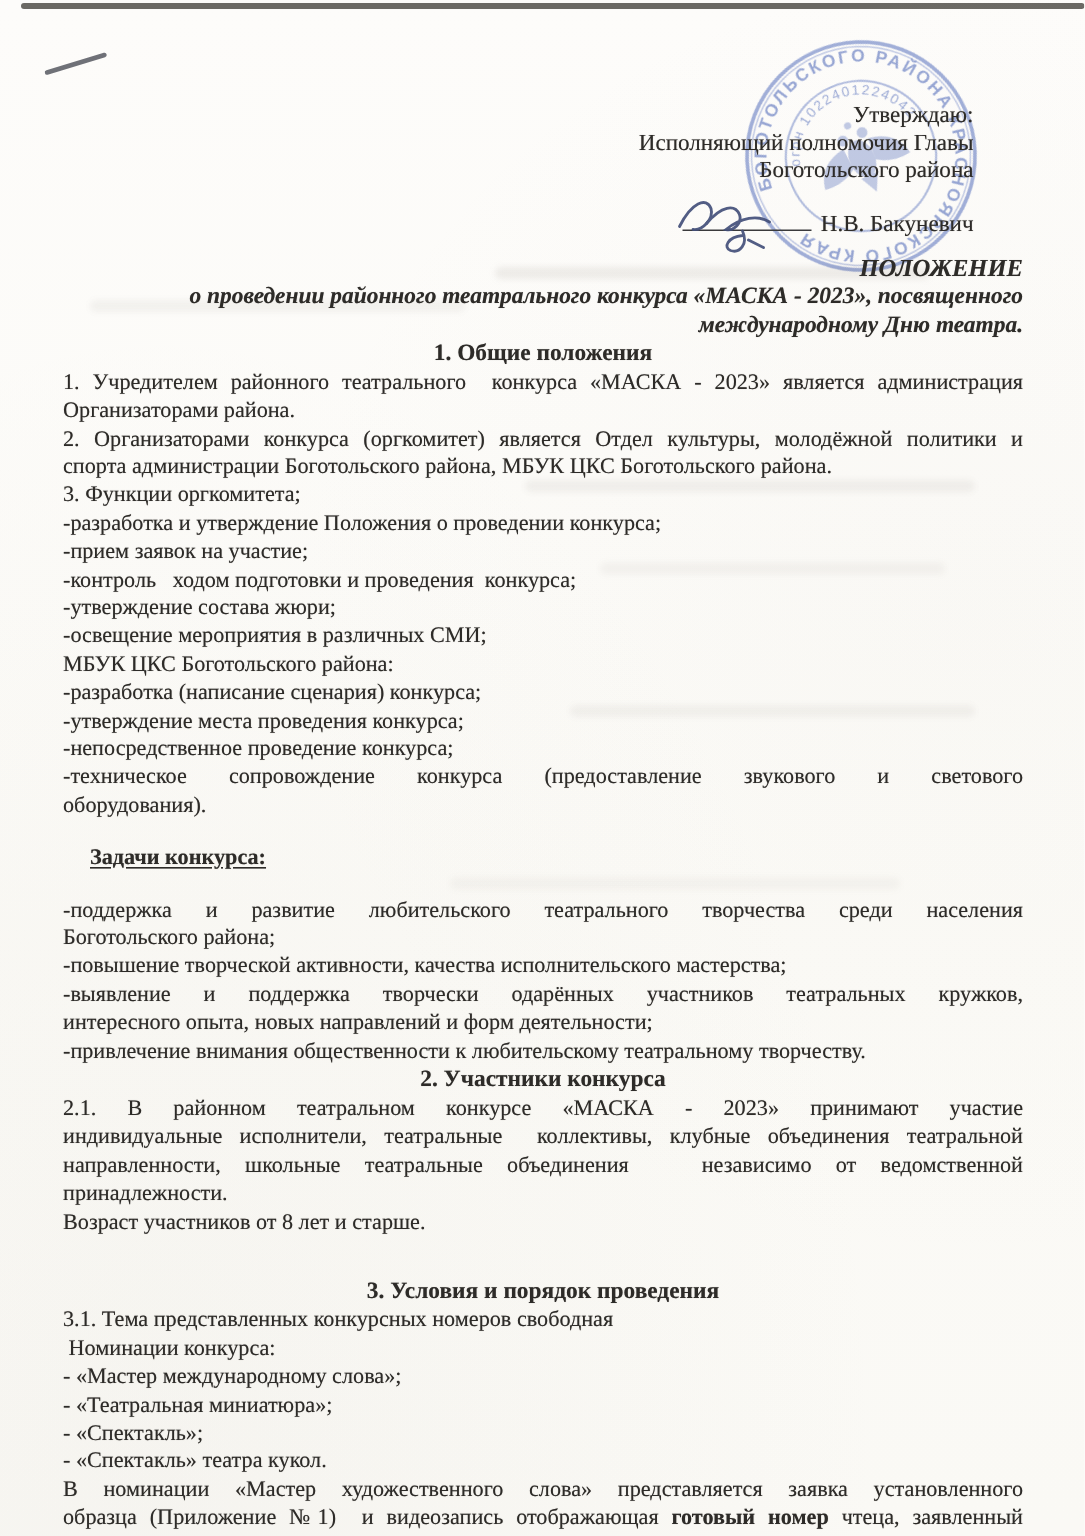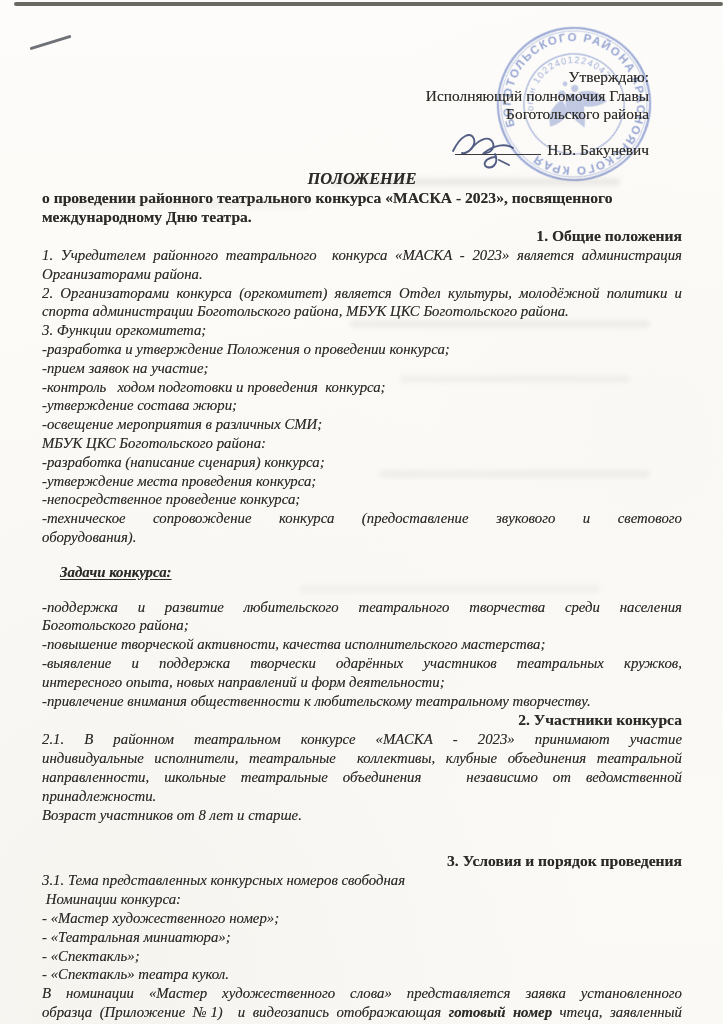--- a/index.html
+++ b/index.html
@@ -43,33 +43,33 @@
     vertical-align:baseline;margin-right:6px;
   }
   .signature-svg{position:absolute;right:108px;top:-14px;width:92px;height:44px;}
   
   .content{
     position:absolute;left:42px;top:169px;width:640px;z-index:2;
     font-size:14.8px;line-height:18.8px;
     text-shadow:0 0 .5px rgba(45,42,38,.5);
   }
   .doc-title{
-    margin:0;text-align:center;font-weight:bold;font-style:italic;
+    margin:0;text-align:right;font-weight:bold;font-style:italic;
     font-size:16.4px;line-height:19px;
   }
   .doc-subtitle{
-    margin:0;text-align:left;font-weight:bold;
+    margin:0;text-align:right;font-weight:bold;font-style:italic;
     font-size:15.6px;line-height:19px;
   }
   .sec-h{
-    margin:0;text-align:right;font-weight:bold;font-size:15.6px;line-height:20px;
+    margin:0;text-align:center;font-weight:bold;font-size:15.6px;line-height:20px;
   }
   .sec-h.gap-sm{}
   .sec-h.gap-md{margin-top:27px;}
-  .ln{margin:0;text-align:left;font-style:italic;}
+  .ln{margin:0;text-align:left;}
   .ln.j{text-align:justify;text-align-last:justify;}
   .tasks-h{
     margin:16px;font-weight:bold;text-decoration:underline;
     text-underline-offset:2px;padding-left:2px;
   }
   .b{font-weight:bold;}
   
   .ghost{
     position:absolute;height:8px;border-radius:4px;z-index:0;
     background:rgba(128,124,116,.12);filter:blur(2.2px);pointer-events:none;
@@ -175,21 +175,21 @@
     <h2 class="sec-h gap-sm">2. Участники конкурса</h2>
     <div class="ln j">2.1. В районном театральном конкурсе «МАСКА - 2023» принимают участие</div>
     <div class="ln j">индивидуальные исполнители, театральные&nbsp; коллективы, клубные объединения театральной</div>
     <div class="ln j">направленности, школьные театральные объединения&nbsp;&nbsp; независимо от ведомственной</div>
     <div class="ln">принадлежности.</div>
     <div class="ln">Возраст участников от 8 лет и старше.</div>
 
     <h2 class="sec-h gap-md">3. Условия и порядок проведения</h2>
     <div class="ln">3.1. Тема представленных конкурсных номеров свободная</div>
     <div class="ln">&nbsp;Номинации конкурса:</div>
-    <div class="ln">- «Мастер художественного номер»;</div>
+    <div class="ln">- «Мастер международному слова»;</div>
     <div class="ln">- «Театральная миниатюра»;</div>
     <div class="ln">- «Спектакль»;</div>
     <div class="ln">- «Спектакль» театра кукол.</div>
 
     <div class="ln j">В номинации «Мастер художественного слова» представляется заявка установленного</div>
     <div class="ln j"><span>образца (Приложение №1)&nbsp; и видеозапись отображающая </span><span class="b">готовый номер</span><span> чтеца, заявленный</span></div>
 
   </div>
 </div>
 

